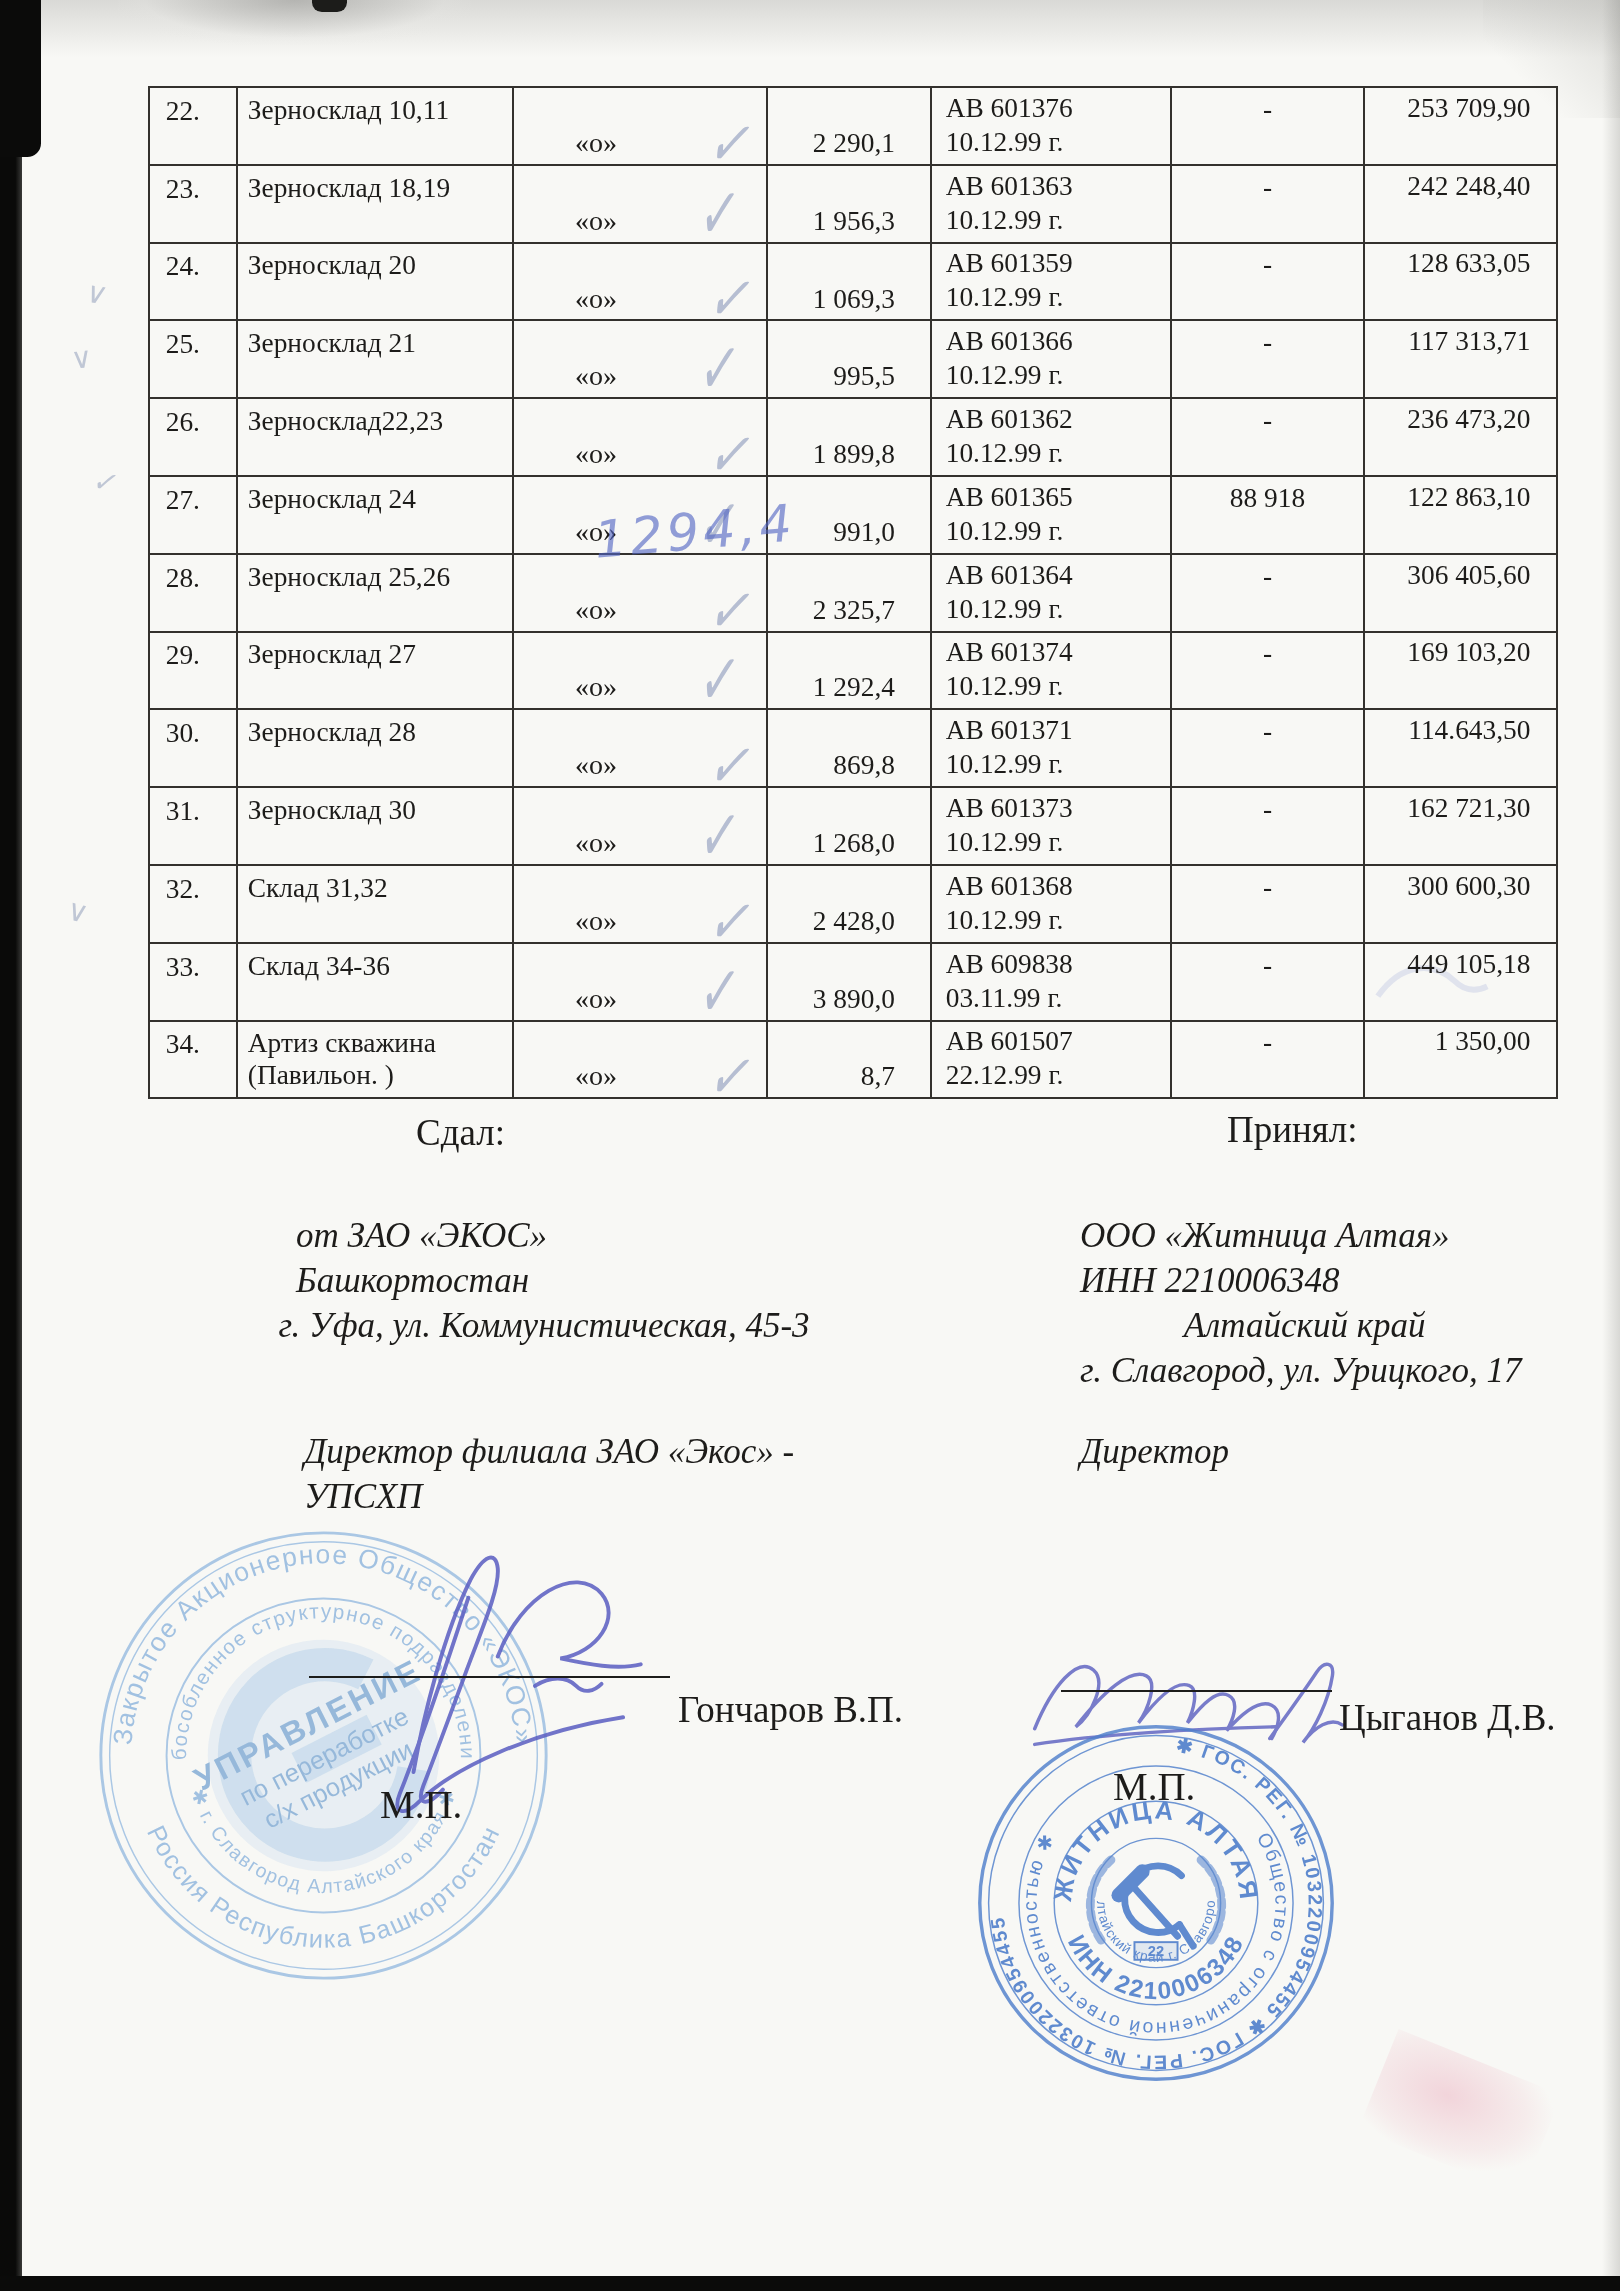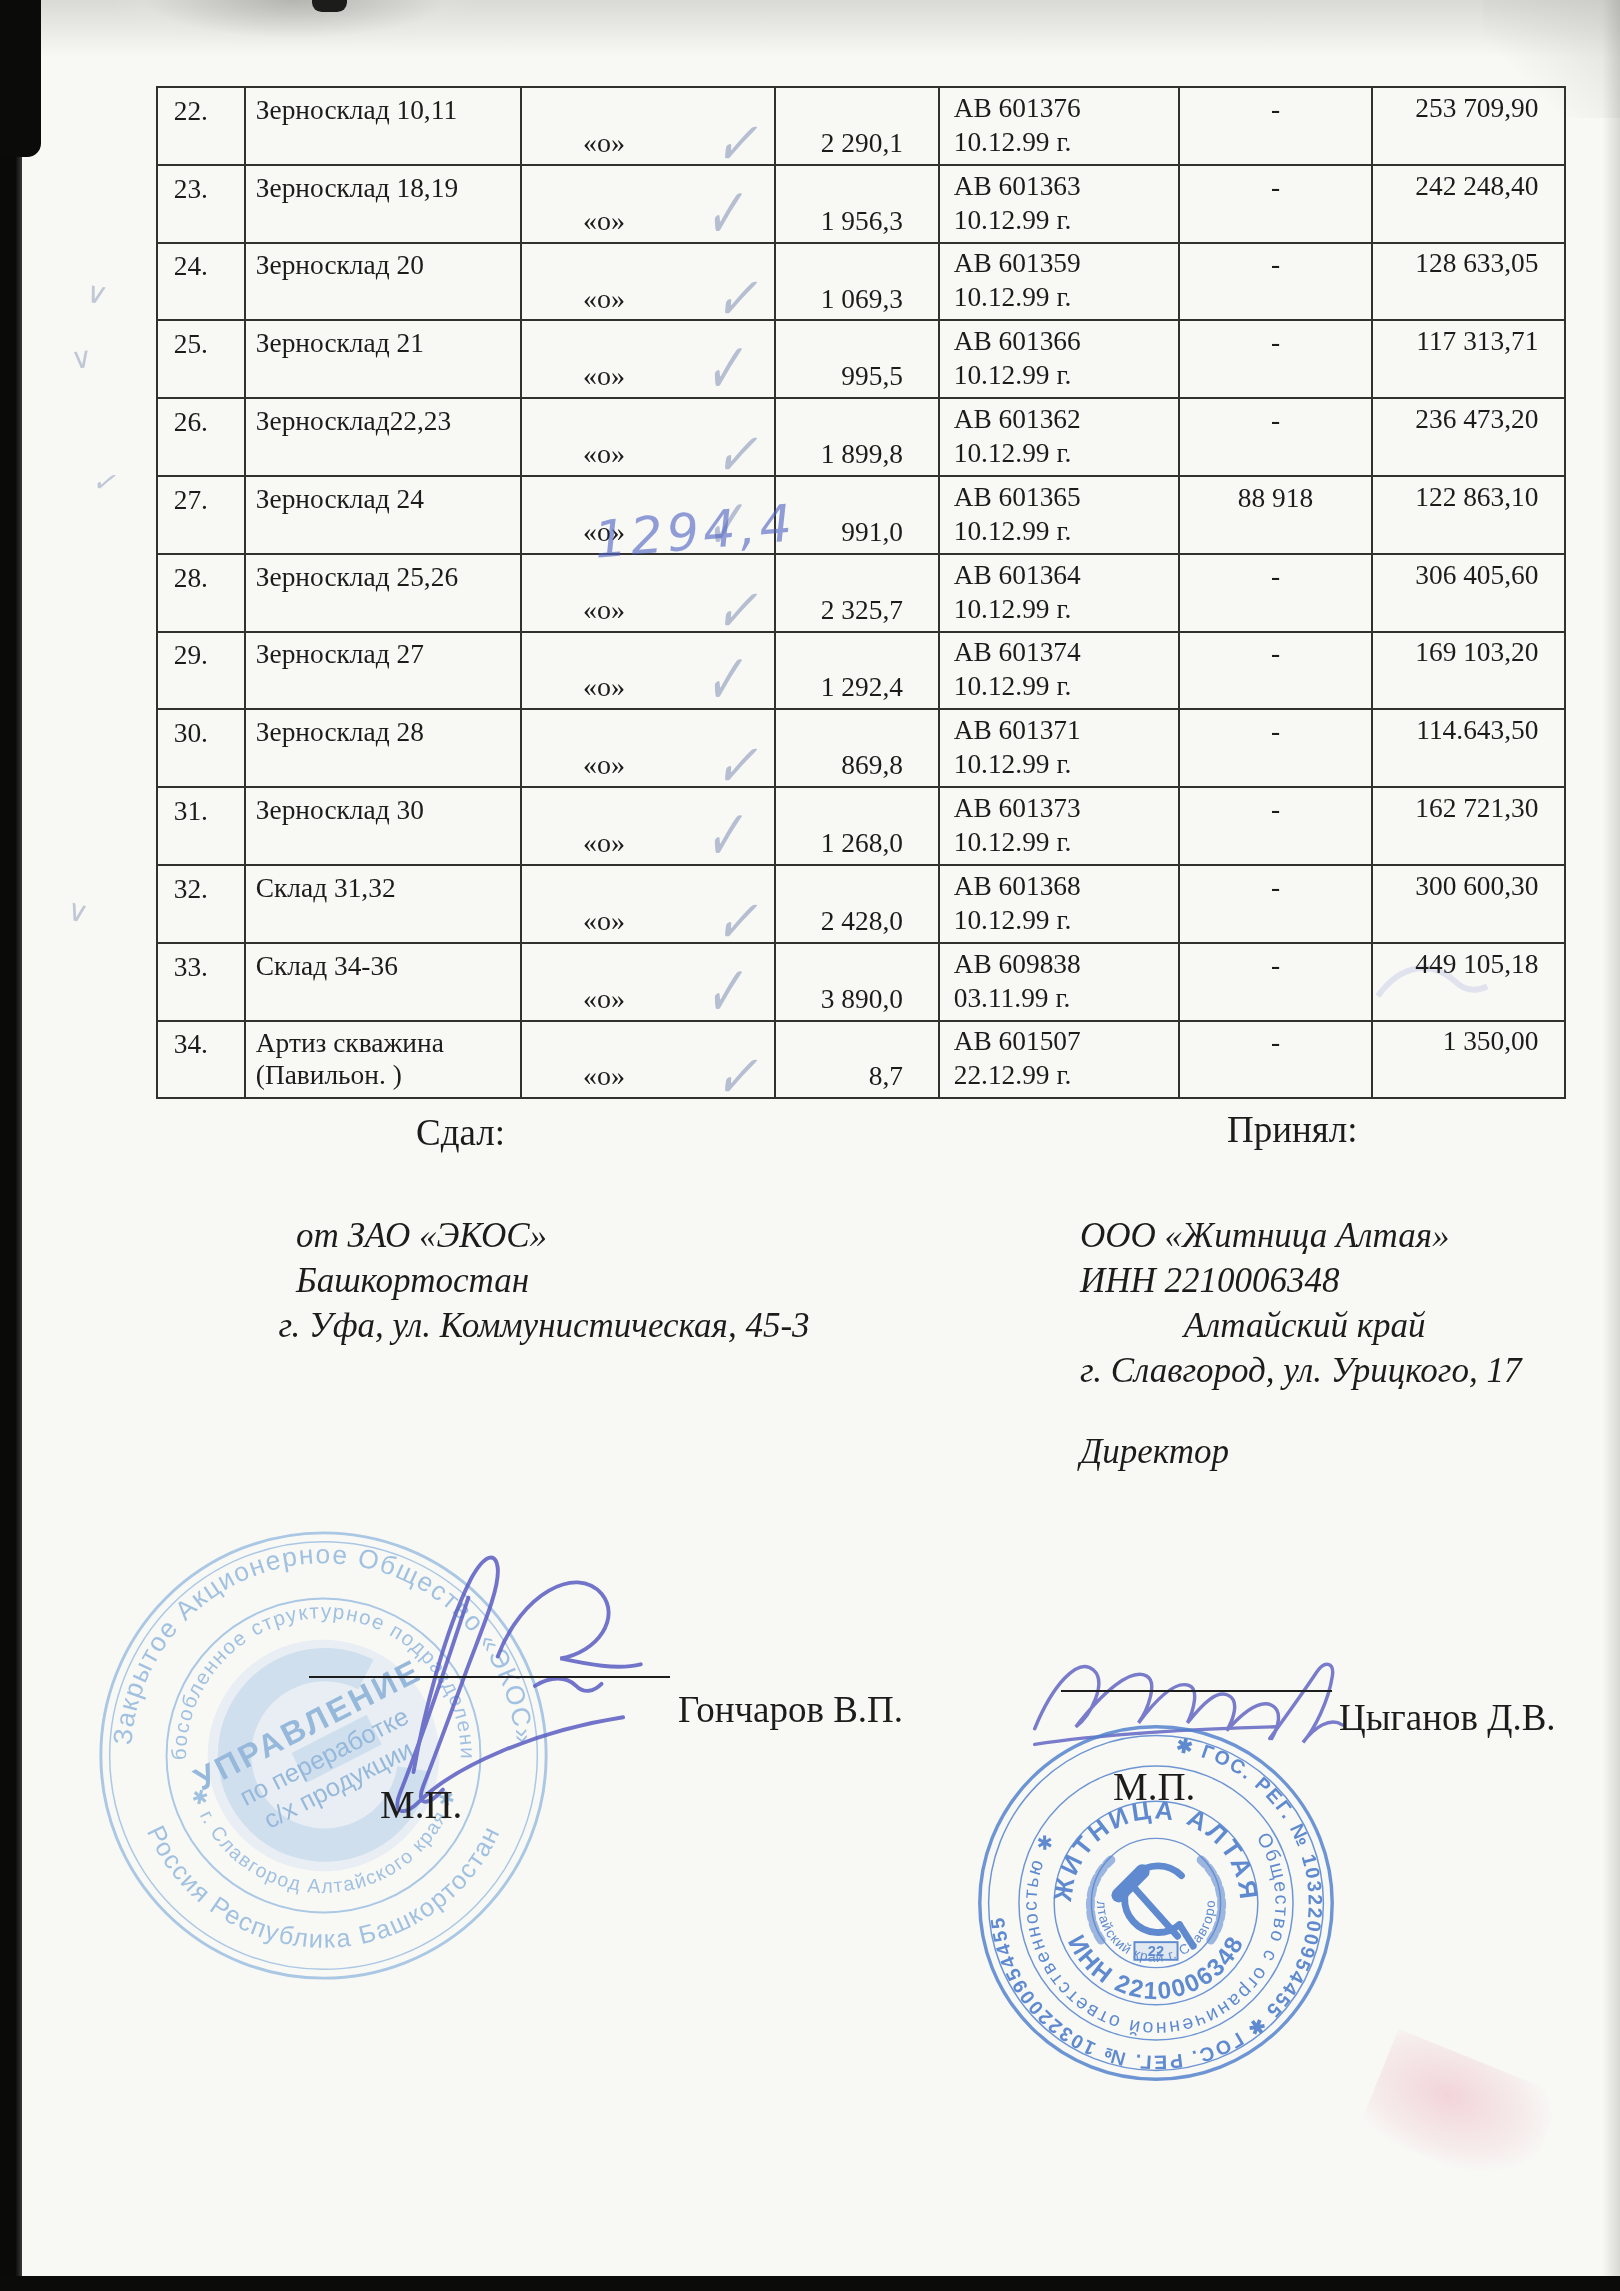--- a/index.html
+++ b/index.html
@@ -12,21 +12,21 @@
   .top-shade{position:absolute;left:0;top:0;width:100%;height:57px;background:linear-gradient(#cfcfcc,rgba(248,248,245,0));opacity:.75;}
   .top-curl{position:absolute;left:118px;top:0;width:353px;height:45px;background:radial-gradient(ellipse at 50% 0%,rgba(150,150,147,.55),rgba(230,230,227,.2) 60%,transparent 75%);}
   .top-blob{position:absolute;left:312px;top:0;width:35px;height:11.8px;background:#1c1c1a;border-radius:0 0 9.8px 9.8px;}
   .corner-tr{position:absolute;right:0;top:0;width:137px;height:118px;background:linear-gradient(225deg,rgba(190,190,186,.5),transparent 70%);}
   .edge-right{position:absolute;right:0;top:0;width:17.6px;height:100%;background:linear-gradient(270deg,rgba(120,120,116,.25),transparent);}
   .pink-smudge{position:absolute;left:1372px;top:2058px;width:176px;height:108px;transform:rotate(22deg);
       background:radial-gradient(ellipse at 40% 40%,rgba(225,120,150,.28),rgba(230,150,170,.12) 55%,transparent 75%);}
   .pencil-tick{position:absolute;font-family:"DejaVu Sans",sans-serif;color:rgba(115,130,170,.42);font-size:29px;transform:rotate(8deg) skewX(-10deg);}
   .faint-squiggle{position:absolute;left:1370px;top:953px;}
   
-  .doc-table{position:absolute;left:156px;top:86px;border-collapse:collapse;table-layout:fixed;width:1408px;}
+  .doc-table{position:absolute;left:148px;top:86px;border-collapse:collapse;table-layout:fixed;width:1408px;}
   .doc-table td{border:2.5px solid #33312d;vertical-align:top;position:relative;font-size:27.4px;height:68px;overflow:visible;}
   td.c-num{padding:7.8px 0 0 15.7px;}
   td.c-name{padding:5.9px 0 0 9.8px;line-height:32px;}
   td.c-mark .mark{position:absolute;bottom:4.9px;left:61px;font-size:28px;}
   td.c-mark .check{position:absolute;right:15.7px;bottom:-2px;font-size:45px;line-height:45px;font-family:"DejaVu Sans",sans-serif;
       color:rgba(128,142,180,.55);transform:rotate(7deg) skewX(-12deg) scaleY(1.45);font-weight:400;z-index:3;}
   tr:nth-child(even) td.c-mark .check{transform:rotate(2deg) skewX(-6deg) scaleY(1.6);bottom:5.9px;right:27.4px;}
   td.c-area .val{position:absolute;bottom:4.9px;right:35px;}
   td.c-cert{padding:2.9px 0 0 13.7px;line-height:34px;margin-top:32px;}
   td.c-adj{text-align:center;padding-top:5.9px;}
@@ -353,20 +353,24 @@
     <div class="shift">г. Уфа, ул. Коммунистическая, 45-3</div>
   </div>
 
   <div class="blk" style="left:1080px;top:1213px;">
     <div>ООО «Житница Алтая»</div>
     <div>ИНН 2210006348</div>
     <div style="margin-left:7.8px;text-align:center;">Алтайский край</div>
     <div>г. Славгород, ул. Урицкого, 17</div>
   </div>
 
+  <div class="blk" style="left:304px;top:1429px;">
+    <div>Директор филиала ЗАО «Экос» -</div>
+    <div>УПСХП</div>
+  </div>
   <div class="blk" style="left:1080px;top:1429px;">
     <div>Директор</div>
   </div>
 
   <svg class="stamp stamp-ekos" style="left:93px;top:1525px;" width="461" height="461" viewBox="-235 -235 470 470">
     <defs>
       <path id="ek-t" d="M -196,0 A 196,196 0 0,1 196,0"></path>
       <path id="ek-b" d="M -196,0 A 196,196 0 0,0 196,0"></path>
       <path id="ek2-t" d="M -140,0 A 140,140 0 0,1 140,0"></path>
       <path id="ek2-b" d="M -140,0 A 140,140 0 0,0 140,0"></path>

